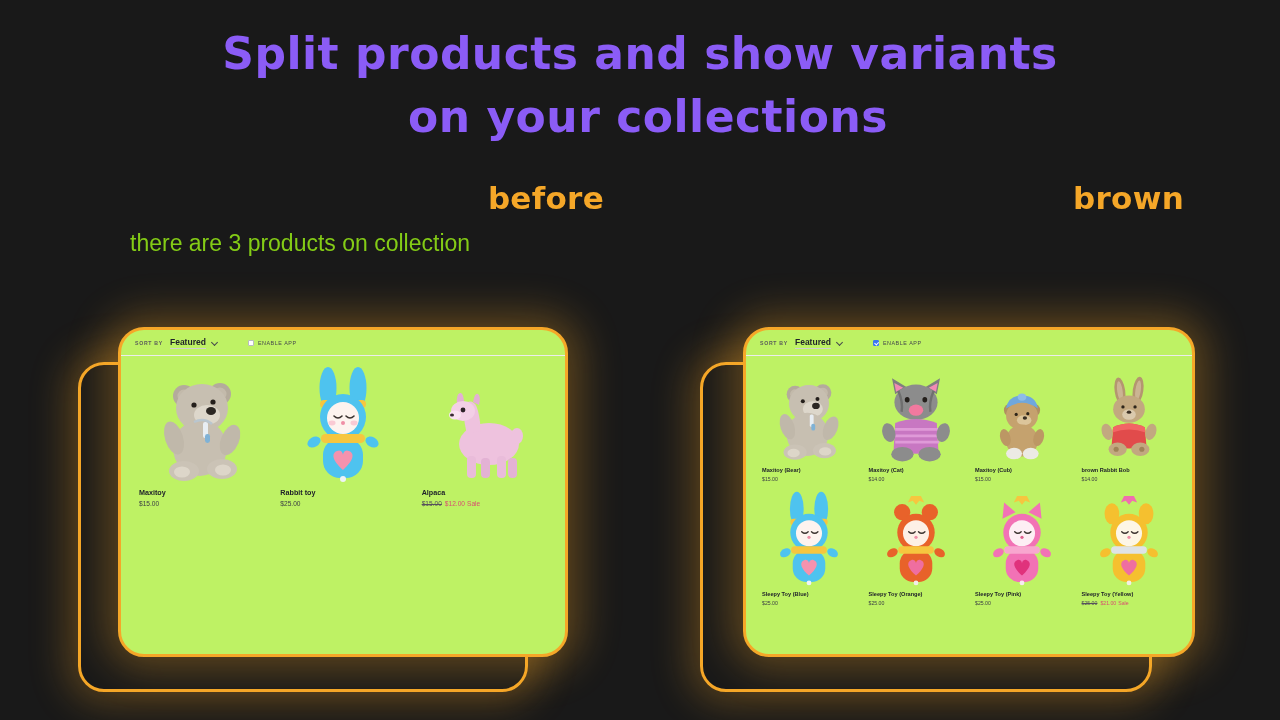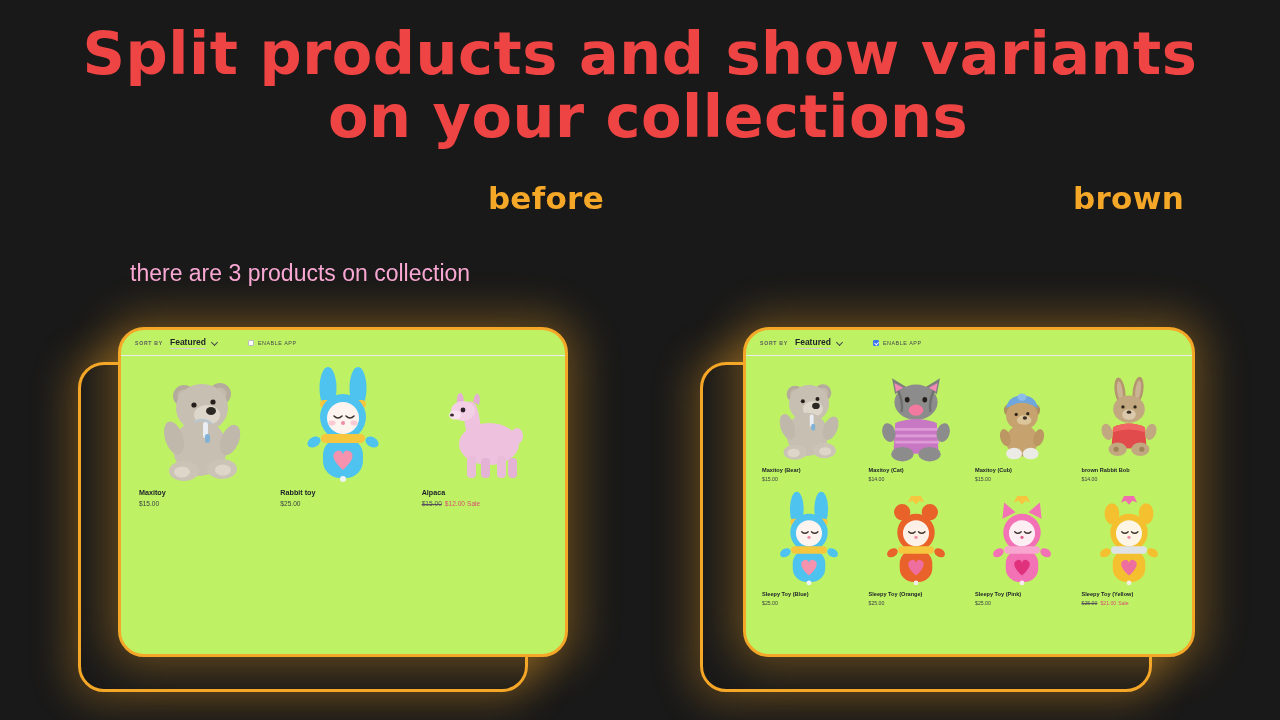--- a/index.html
+++ b/index.html
@@ -13,24 +13,24 @@
     position: relative;
   }
 
   
   .headline {
     position: absolute;
     top: 22px;
     left: 0;
     width: 1280px;
     text-align: center;
-    color: #ef4444;
+    color: #8b5cf6;
     font-family: "DejaVu Sans", sans-serif;
     font-weight: bold;
-    font-size: 59px;
+    font-size: 44px;
     line-height: 63px;
     letter-spacing: 0.5px;
   }
   .headline .l2 { display: block; padding-left: 16px; }
 
   
   .col {
     position: absolute;
     top: 180px;
   }
@@ -43,25 +43,25 @@
     font-family: "DejaVu Sans", sans-serif;
     font-weight: bold;
     font-size: 31px;
     line-height: 36px;
     letter-spacing: 0.3px;
   }
   .col-before .col-title { width: 550px; margin-left: -6px; }
   .col-after  .col-title { width: 510px; margin-left: -16px; }
 
   .col-desc {
-    color: #f9a8d4;
+    color: #84cc16;
     font-size: 23px;
     line-height: 31px;
     font-weight: 400;
-    margin-top: 42px;
+    margin-top: 12px;
     padding-left: 70px;
   }
   .col-after .col-desc { padding-left: 69px; }
 
   
   .card-stack {
     position: absolute;
   }
   .stack-before { left: 78px;  top: 327px; width: 490px; height: 365px; }
   .stack-after  { left: 700px; top: 327px; width: 495px; height: 365px; }

